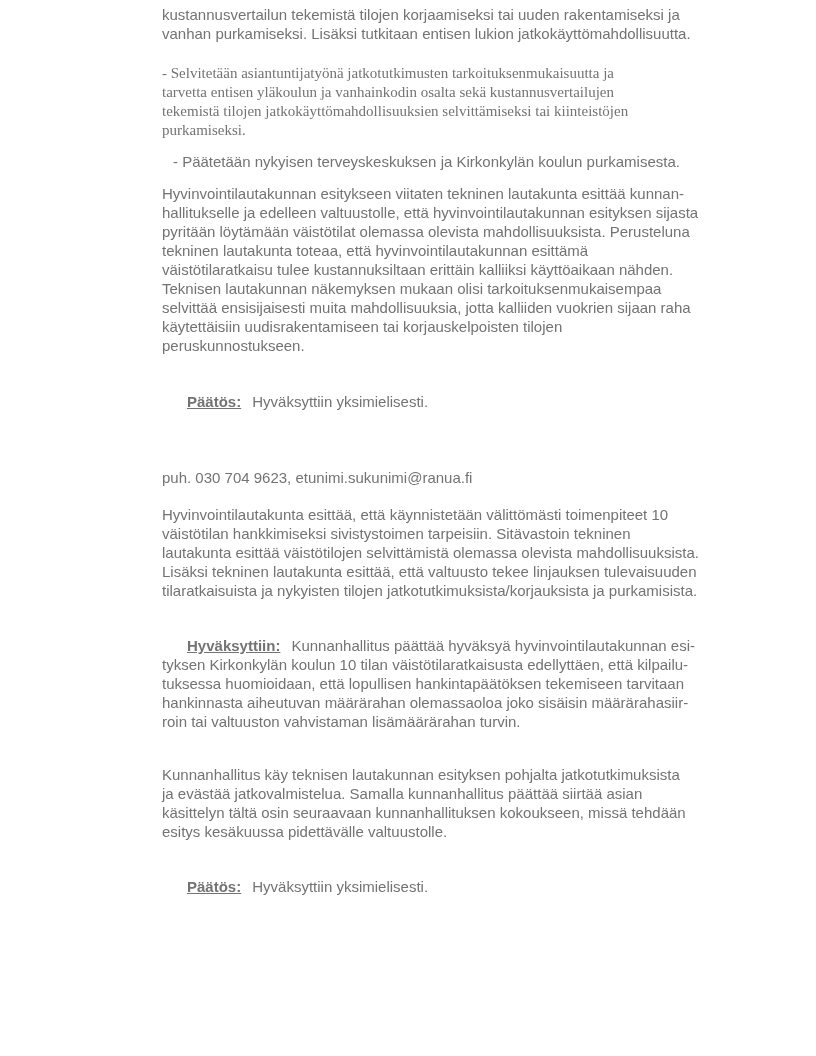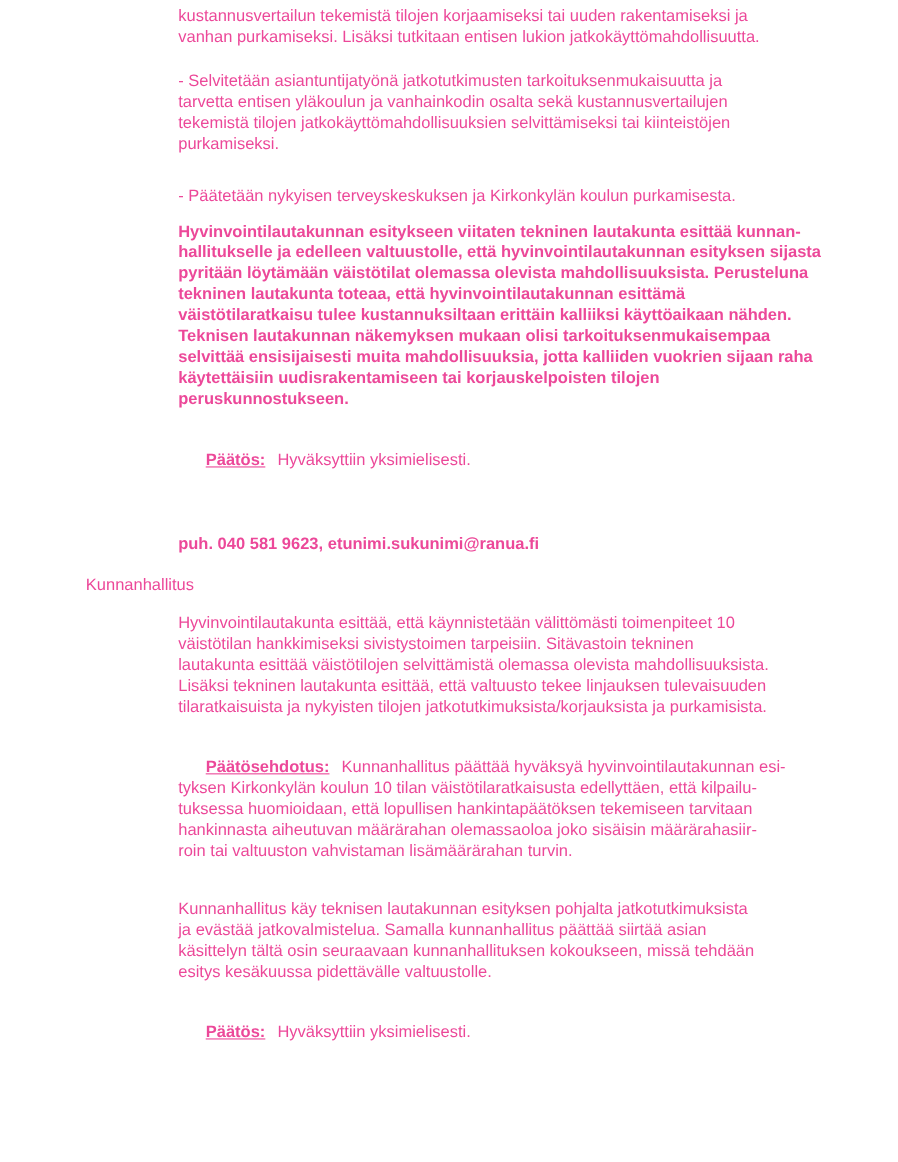--- a/index.html
+++ b/index.html
@@ -8,21 +8,21 @@
     background: #ffffff;
   }
   .page {
     position: relative;
     width: 816px;
     height: 1056px;
     background: #ffffff;
     font-family: "Liberation Sans", "DejaVu Sans", sans-serif;
     font-size: 15px;
     line-height: 19px;
-    color: #ec4899;
+    color: #737373;
     overflow: hidden;
     box-sizing: border-box;
     padding-top: 5px;
   }
   .content {
     padding-left: 162px;
     width: 654px;
     box-sizing: content-box;
   }
   .para {
@@ -35,26 +35,26 @@
     margin-right: 11px;
     white-space: pre;
     text-align: center;
   }
   .heading {
     margin-left: -84px;
     white-space: pre;
   }
   .contact-line { white-space: pre; }
   
-  .g11 { margin-bottom: 29px; }
-  .g13 { margin-bottom: 13px; }
+  .g11 { margin-bottom: 12px; font-family: Liberation Serif, serif; }
+  .g13 { margin-bottom: 13px; margin-left: 11px; }
   .g15 { margin-bottom: 15px; }
   .g16 { margin-bottom: 16px; }
   .g17 { margin-bottom: 17px; }
-  .g18 { margin-bottom: 18px; font-weight: bold; }
+  .g18 { margin-bottom: 18px; }
   .g21 { margin-bottom: 21px; }
   .g38 { margin-bottom: 38px; }
 </style>
 </head>
 <body>
 
 <div class="page">
   <div class="content">
 
     <div class="para g21">kustannusvertailun tekemistä tilojen korjaamiseksi tai uuden rakentamiseksi ja
@@ -75,34 +75,33 @@
 Teknisen lautakunnan näkemyksen mukaan olisi tarkoituksenmukaisempaa
 selvittää ensisijaisesti muita mahdollisuuksia, jotta kalliiden vuokrien sijaan raha
 käytettäisiin uudisrakentamiseen tai korjauskelpoisten tilojen
 peruskunnostukseen.</div>
 
     <div class="para g38">
       <span class="label">Päätös:</span><span>Hyväksyttiin yksimielisesti.</span>
     </div>
 
     <div class="g18">
-      <div class="contact-line">puh. 040 581 9623, etunimi.sukunimi@ranua.fi</div>
+      <div class="contact-line">puh. 030 704 9623, etunimi.sukunimi@ranua.fi</div>
     </div>
 
-    <div class="heading g16">Kunnanhallitus</div>
 
     <div class="para g17">Hyvinvointilautakunta esittää, että käynnistetään välittömästi toimenpiteet 10
 väistötilan hankkimiseksi sivistystoimen tarpeisiin. Sitävastoin tekninen
 lautakunta esittää väistötilojen selvittämistä olemassa olevista mahdollisuuksista.
 Lisäksi tekninen lautakunta esittää, että valtuusto tekee linjauksen tulevaisuuden
 tilaratkaisuista ja nykyisten tilojen jatkotutkimuksista/korjauksista ja purkamisista.</div>
 
 
     <div class="para g15">
-      <span class="label">Päätösehdotus:</span><span class="para">Kunnanhallitus päättää hyväksyä hyvinvointilautakunnan esi-
+      <span class="label">Hyväksyttiin:</span><span class="para">Kunnanhallitus päättää hyväksyä hyvinvointilautakunnan esi-
 tyksen Kirkonkylän koulun 10 tilan väistötilaratkaisusta edellyttäen, että kilpailu-
 tuksessa huomioidaan, että lopullisen hankintapäätöksen tekemiseen tarvitaan
 hankinnasta aiheutuvan määrärahan olemassaoloa joko sisäisin määrärahasiir-
 roin tai valtuuston vahvistaman lisämäärärahan turvin.</span>
     </div>
 
     <div class="para g17">Kunnanhallitus käy teknisen lautakunnan esityksen pohjalta jatkotutkimuksista
 ja evästää jatkovalmistelua. Samalla kunnanhallitus päättää siirtää asian
 käsittelyn tältä osin seuraavaan kunnanhallituksen kokoukseen, missä tehdään
 esitys kesäkuussa pidettävälle valtuustolle.</div>

